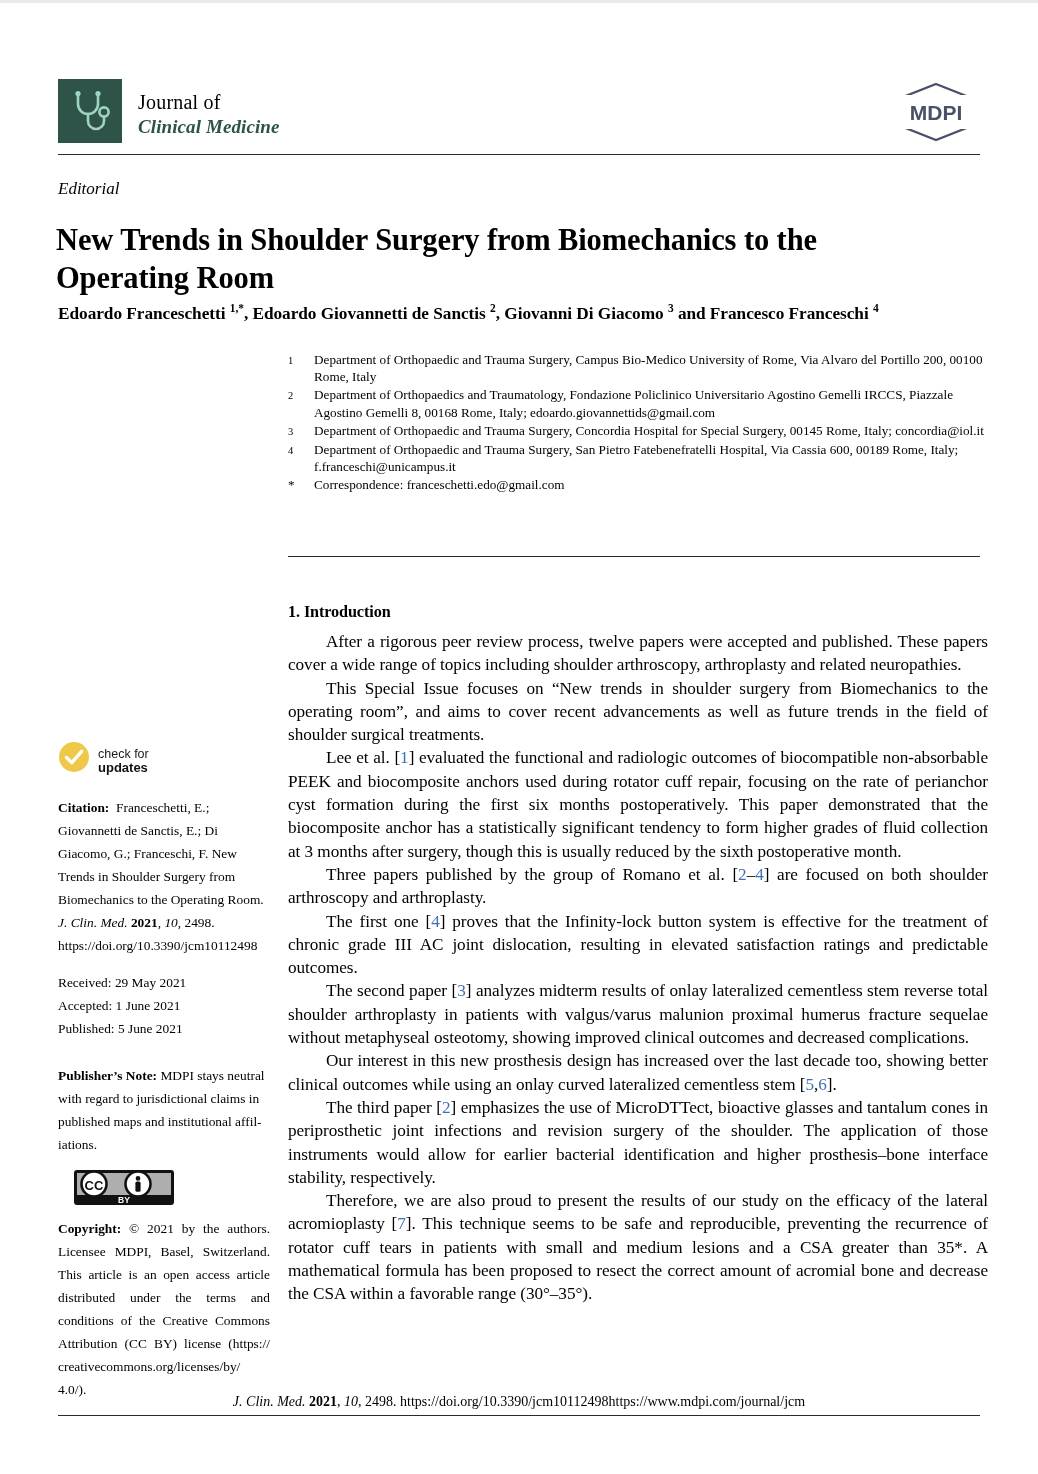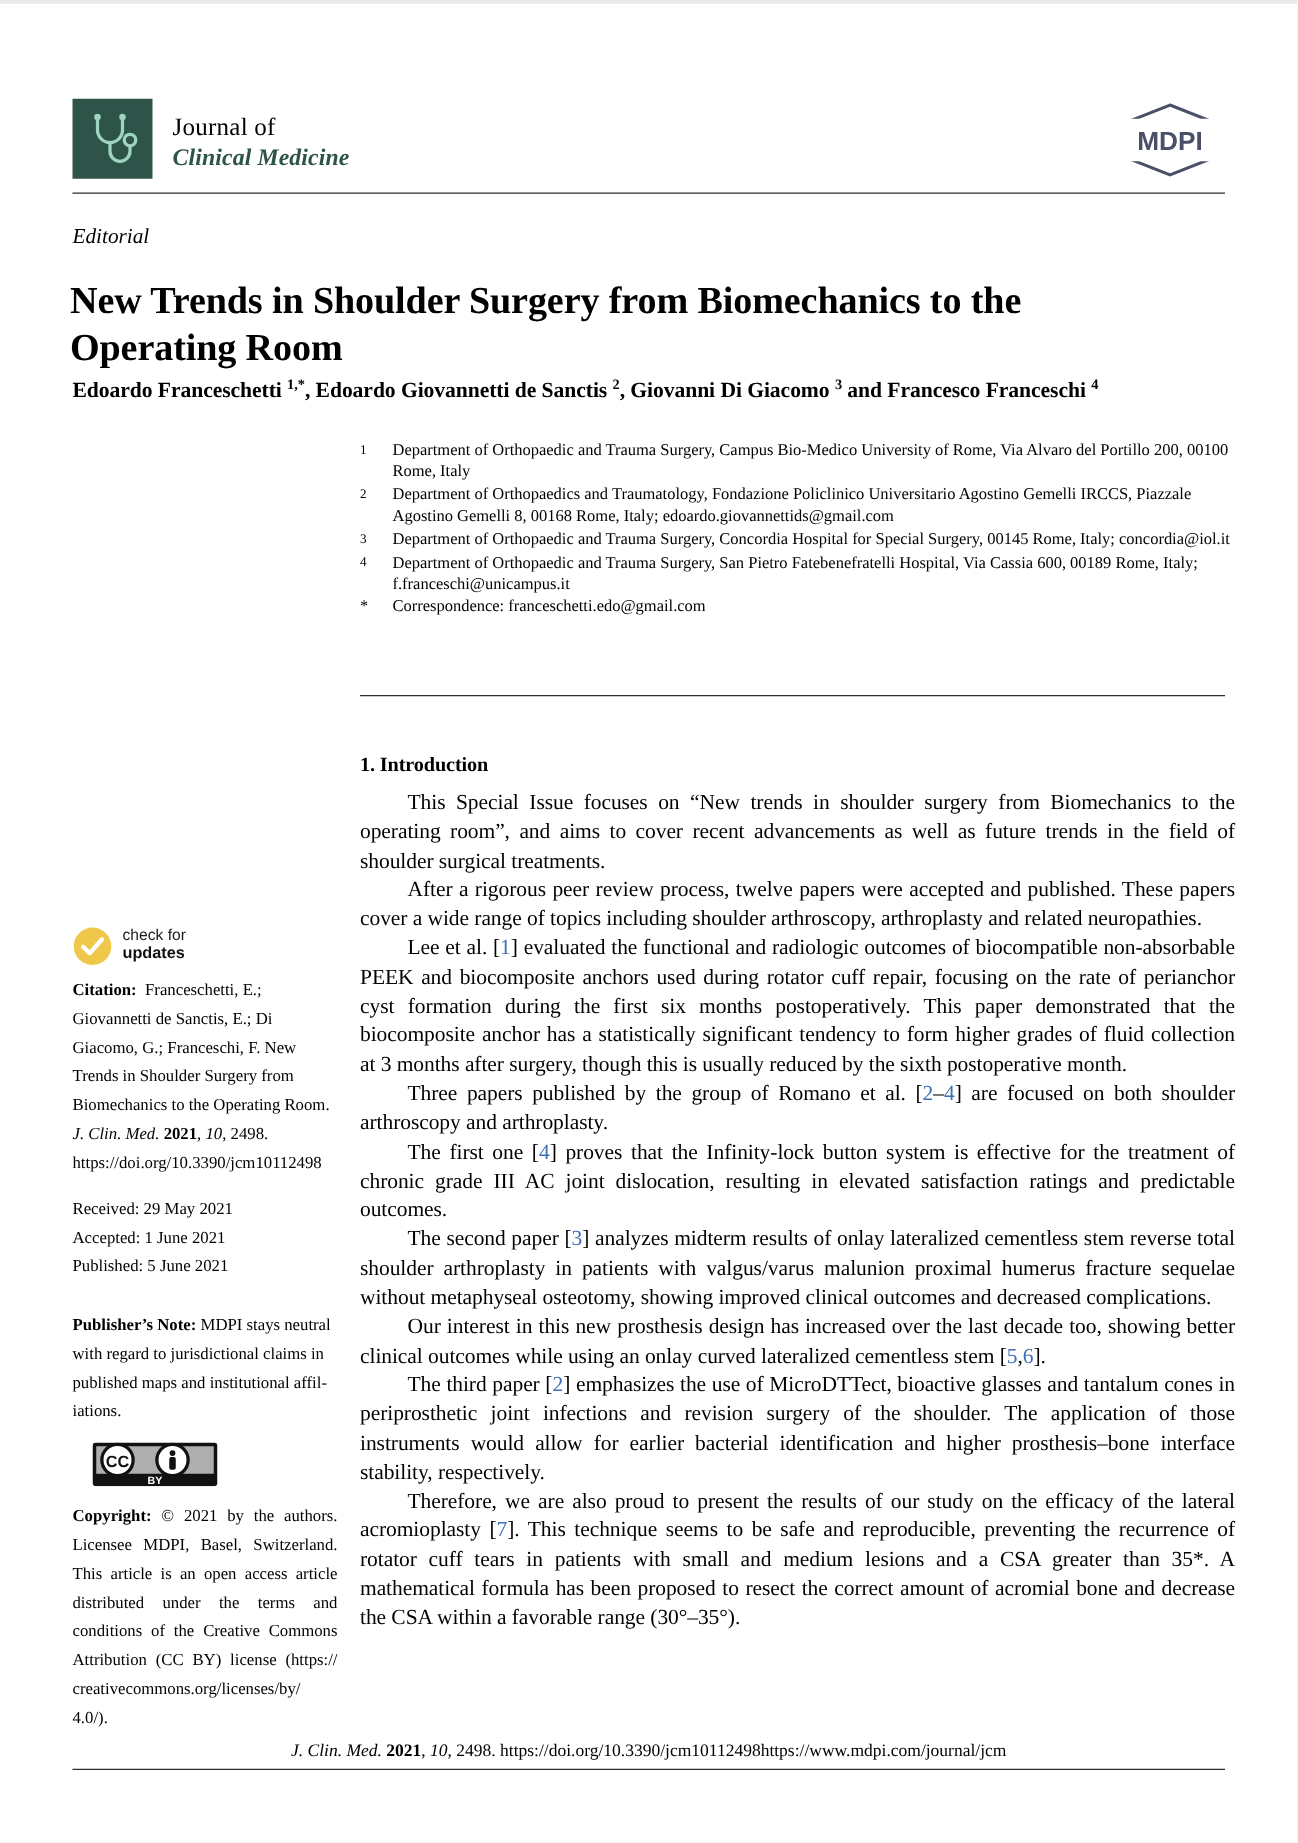--- a/index.html
+++ b/index.html
@@ -140,20 +140,22 @@
   .sidebar {
     position: absolute;
     left: 58px;
     top: 738px;
     width: 212px;
     font-size: 13.4px;
     line-height: 23px;
   }
   .check-badge {
     display: flex;
+    align-items: center;
+    margin-bottom: 16px;
   }
   .check-circle { flex: 0 0 auto; }
   .check-words {
     margin-left: 8px;
     font-family: "Liberation Sans", sans-serif;
     line-height: 14px;
   }
   .check-words .cw1 { font-size: 12.5px; color: #1a1a1a; }
   .check-words .cw2 { font-size: 13px; font-weight: bold; color: #111; }
   .side-block { margin-bottom: 14px; text-align: left; }
@@ -314,22 +316,22 @@
         <rect x="61.4" y="11.6" width="5.2" height="10.2" rx="1.6" fill="#111111"></rect>
         <text x="50" y="33" text-anchor="middle" font-family="Liberation Sans, sans-serif" font-size="8.5" font-weight="bold" fill="#ffffff">BY</text>
       </svg>
     </div>
 
     <div class="side-block justify"><b>Copyright:</b> © 2021 by the authors. Licensee MDPI, Basel, Switzerland. This article is an open access article distributed under the terms and conditions of the Creative Commons Attribution (CC BY) license (https:// creativecommons.org/licenses/by/ 4.0/).</div>
   </div>
 
   <div class="main-col">
     <div class="sec-head">1. Introduction</div>
+    <p class="body-p">After a rigorous peer review process, twelve papers were accepted and published. These papers cover a wide range of topics including shoulder arthroscopy, arthroplasty and related neuropathies.</p>
     <p class="body-p">This Special Issue focuses on “New trends in shoulder surgery from Biomechanics to the operating room”, and aims to cover recent advancements as well as future trends in the field of shoulder surgical treatments.</p>
-    <p class="body-p">After a rigorous peer review process, twelve papers were accepted and published. These papers cover a wide range of topics including shoulder arthroscopy, arthroplasty and related neuropathies.</p>
     <p class="body-p">Lee et al. [<span class="ref">1</span>] evaluated the functional and radiologic outcomes of biocompatible non-absorbable PEEK and biocomposite anchors used during rotator cuff repair, focusing on the rate of perianchor cyst formation during the first six months postoperatively. This paper demonstrated that the biocomposite anchor has a statistically significant tendency to form higher grades of fluid collection at 3 months after surgery, though this is usually reduced by the sixth postoperative month.</p>
     <p class="body-p">Three papers published by the group of Romano et al. [<span class="ref">2</span>–<span class="ref">4</span>] are focused on both shoulder arthroscopy and arthroplasty.</p>
     <p class="body-p">The first one [<span class="ref">4</span>] proves that the Infinity-lock button system is effective for the treatment of chronic grade III AC joint dislocation, resulting in elevated satisfaction ratings and predictable outcomes.</p>
     <p class="body-p">The second paper [<span class="ref">3</span>] analyzes midterm results of onlay lateralized cementless stem reverse total shoulder arthroplasty in patients with valgus/varus malunion proximal humerus fracture sequelae without metaphyseal osteotomy, showing improved clinical outcomes and decreased complications.</p>
     <p class="body-p">Our interest in this new prosthesis design has increased over the last decade too, showing better clinical outcomes while using an onlay curved lateralized cementless stem [<span class="ref">5</span>,<span class="ref">6</span>].</p>
     <p class="body-p">The third paper [<span class="ref">2</span>] emphasizes the use of MicroDTTect, bioactive glasses and tantalum cones in periprosthetic joint infections and revision surgery of the shoulder. The application of those instruments would allow for earlier bacterial identification and higher prosthesis–bone interface stability, respectively.</p>
     <p class="body-p">Therefore, we are also proud to present the results of our study on the efficacy of the lateral acromioplasty [<span class="ref">7</span>]. This technique seems to be safe and reproducible, preventing the recurrence of rotator cuff tears in patients with small and medium lesions and a CSA greater than 35*. A mathematical formula has been proposed to resect the correct amount of acromial bone and decrease the CSA within a favorable range (30°–35°).</p>
   </div>
 
   <div class="footer-rule"></div>

